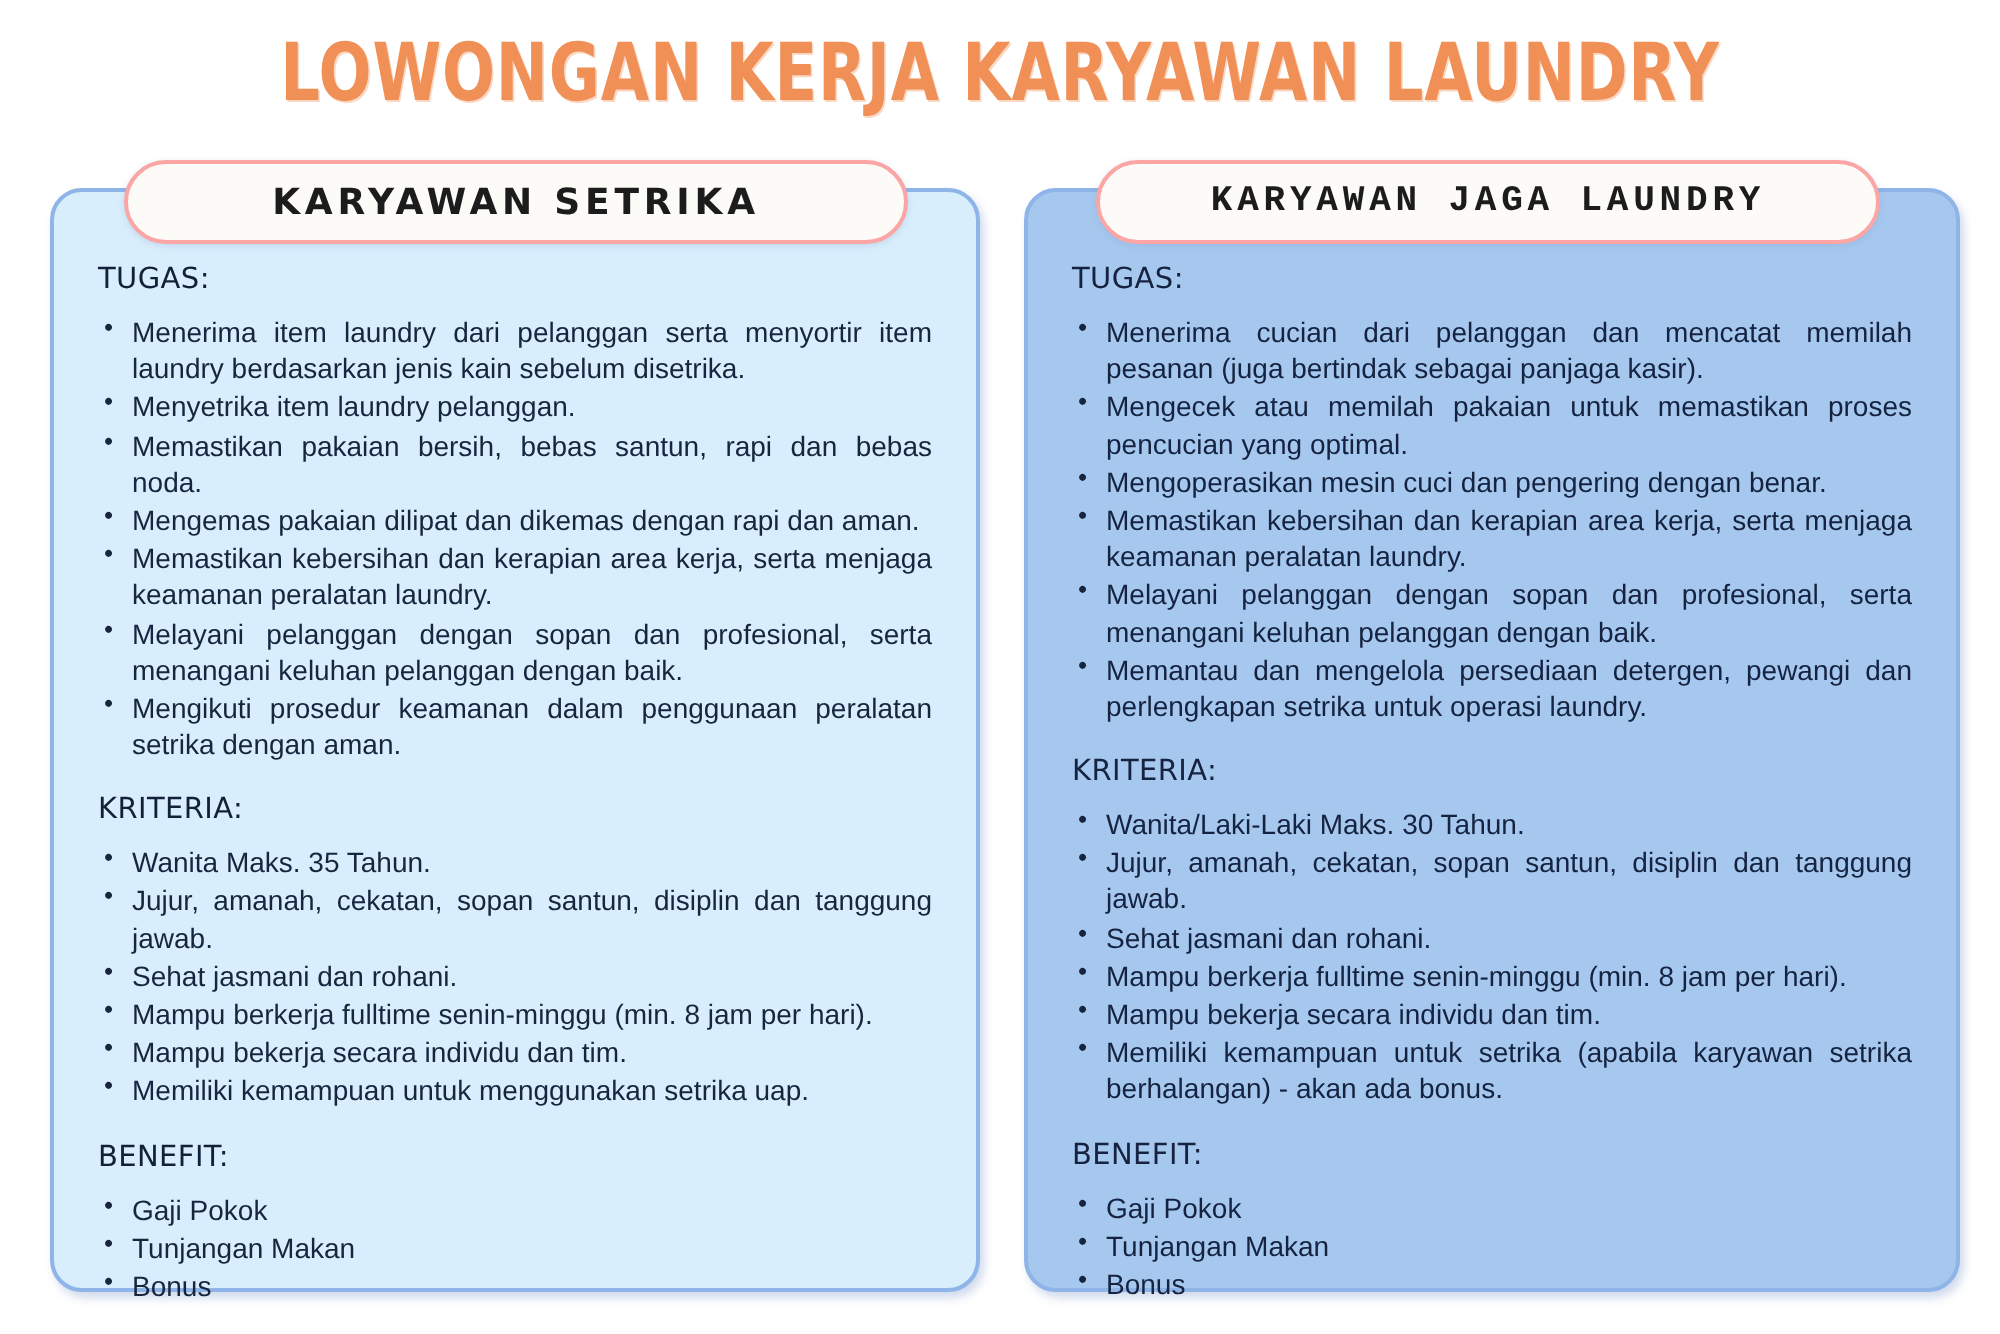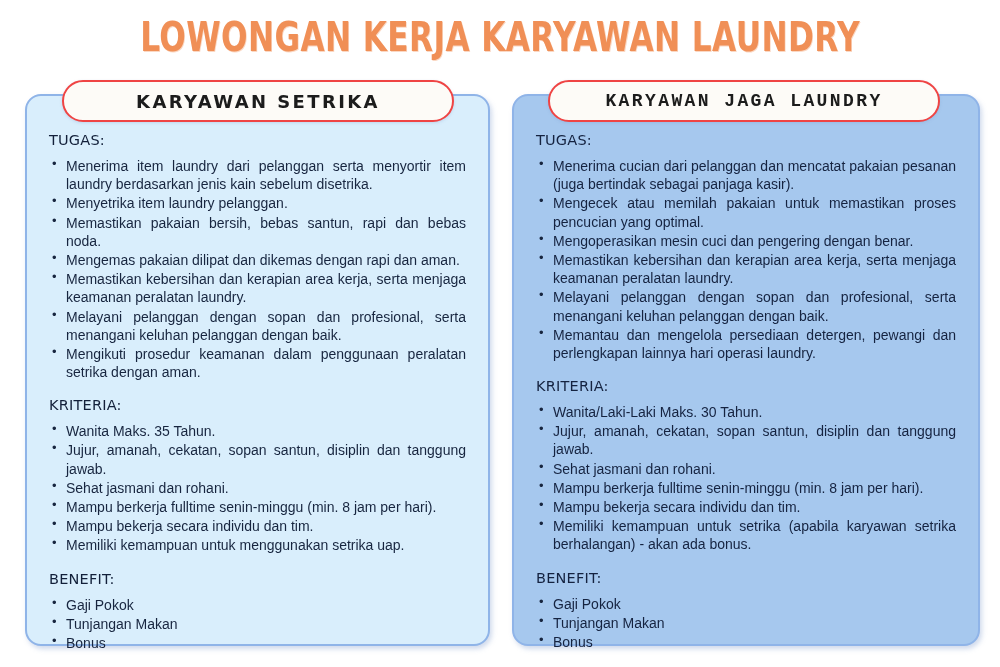--- a/index.html
+++ b/index.html
@@ -67,21 +67,21 @@
     border: 2px solid #8fb4e8;
     box-shadow: 2px 3px 5px rgba(120,150,200,0.35);
   }
 
   
   .pill {
     position: absolute;
     top: 80px;
     height: 42px;
     background: #fdfbf7;
-    border: 2px solid #ef4444;
+    border: 2px solid #fca5a5;
     border-radius: 26px;
     display: flex;
     align-items: center;
     justify-content: center;
     font-family: "DejaVu Sans", sans-serif;
     font-weight: bold;
     font-size: 18px;
     letter-spacing: 2.4px;
     color: #1c1c1c;
     z-index: 5;
@@ -173,26 +173,26 @@
         <li>Tunjangan Makan</li>
         <li>Bonus</li>
       </ul>
     </div>
   </div>
 
   <div class="card card-right">
     <div class="section">
       <div class="section-heading">TUGAS:</div>
       <ul class="bullets">
-        <li>Menerima cucian dari pelanggan dan mencatat pakaian pesanan (juga bertindak sebagai panjaga kasir).</li>
+        <li>Menerima cucian dari pelanggan dan mencatat memilah pesanan (juga bertindak sebagai panjaga kasir).</li>
         <li>Mengecek atau memilah pakaian untuk memastikan proses pencucian yang optimal.</li>
         <li>Mengoperasikan mesin cuci dan pengering dengan benar.</li>
         <li>Memastikan kebersihan dan kerapian area kerja, serta menjaga keamanan peralatan laundry.</li>
         <li>Melayani pelanggan dengan sopan dan profesional, serta menangani keluhan pelanggan dengan baik.</li>
-        <li>Memantau dan mengelola persediaan detergen, pewangi dan perlengkapan lainnya hari operasi laundry.</li>
+        <li>Memantau dan mengelola persediaan detergen, pewangi dan perlengkapan setrika untuk operasi laundry.</li>
       </ul>
     </div>
 
     <div class="section">
       <div class="section-heading">KRITERIA:</div>
       <ul class="bullets">
         <li>Wanita/Laki-Laki Maks. 30 Tahun.</li>
         <li>Jujur, amanah, cekatan, sopan santun, disiplin dan tanggung jawab.</li>
         <li>Sehat jasmani dan rohani.</li>
         <li>Mampu berkerja fulltime senin-minggu (min. 8 jam per hari).</li>

